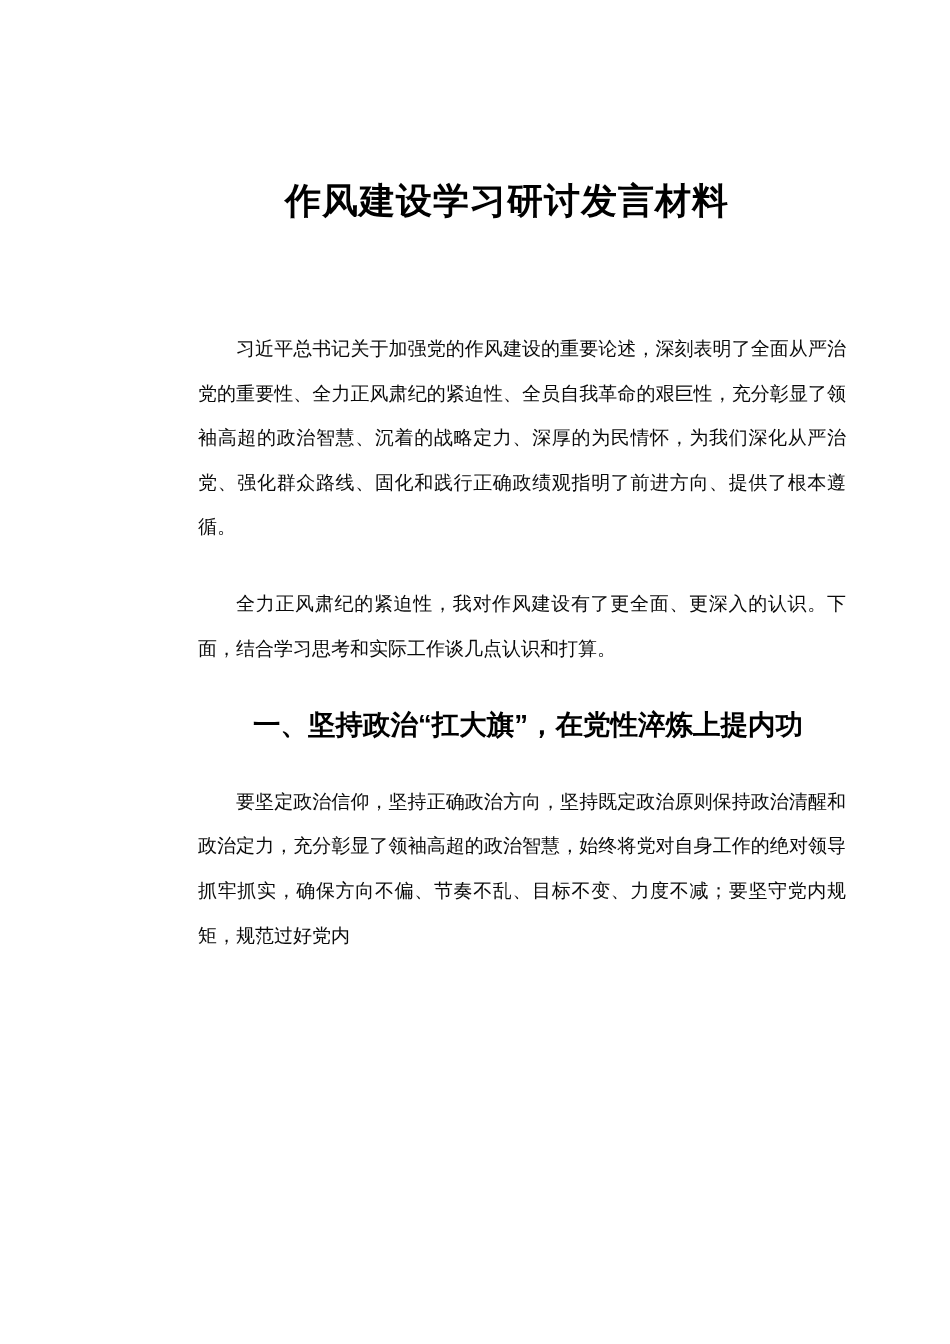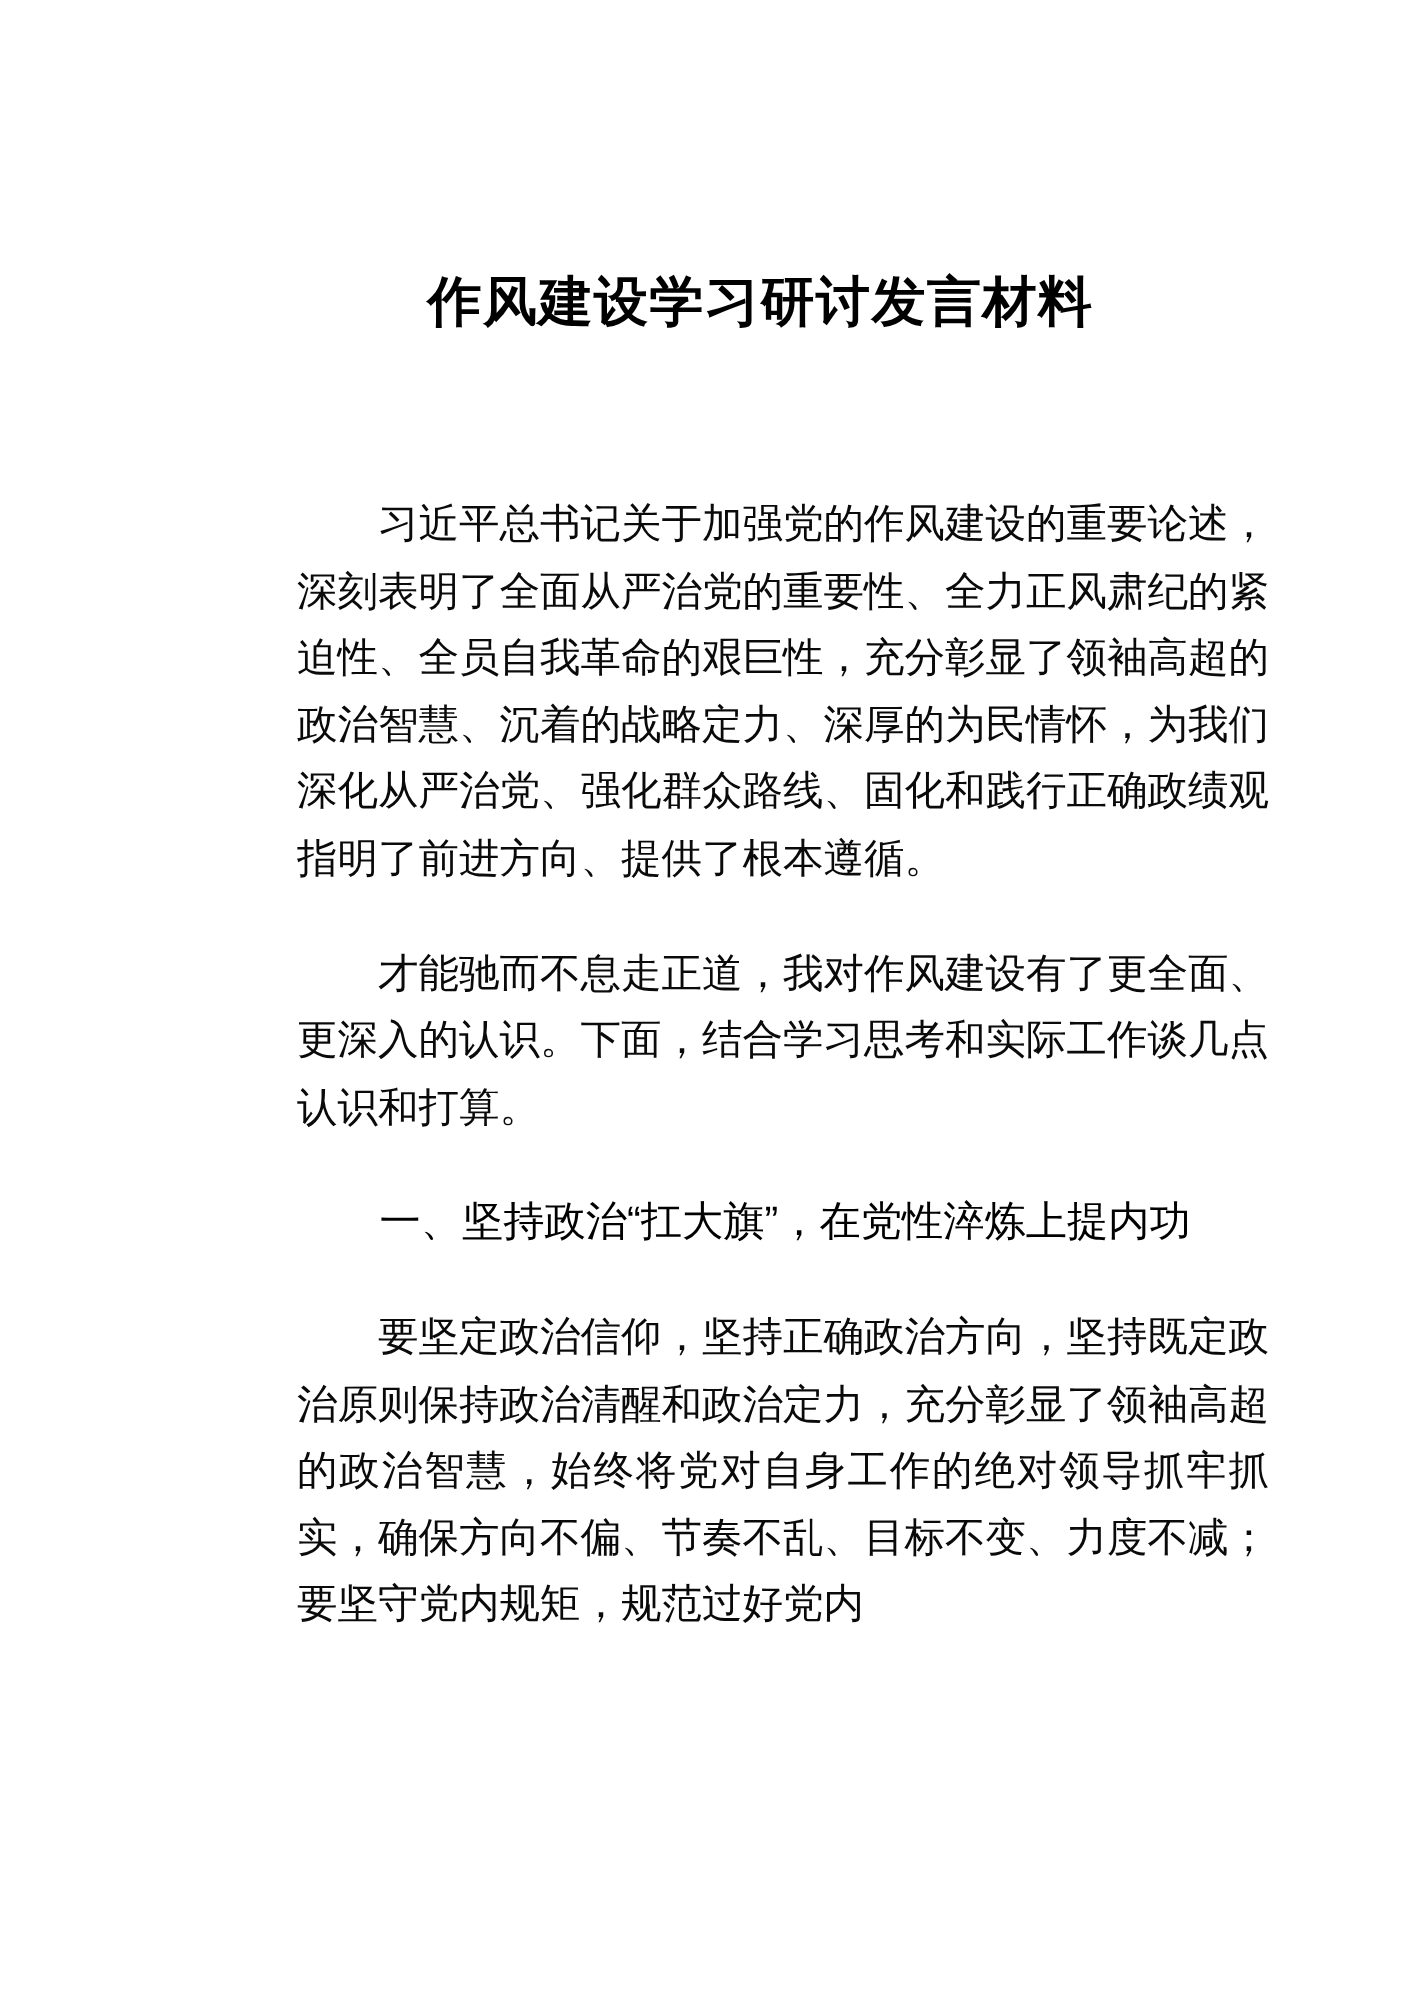--- a/index.html
+++ b/index.html
@@ -29,43 +29,43 @@
     font-family: "Liberation Serif", "DejaVu Serif", serif;
     letter-spacing: 1px;
     color: #000000;
   }
   .doc-body {
     margin-left: 118px;
     margin-top: 51px;
     width: 712px;
   }
   .para {
-    font-size: 27px;
+    font-size: 19px;
     line-height: 44.6px;
     text-align: justify;
     text-justify: inter-ideograph;
     text-indent: 2em;
     font-weight: 400;
     font-family: "Liberation Serif", "DejaVu Serif", serif;
     color: #0a0a0a;
   }
   .heading {
     font-size: 27.5px;
     line-height: 44.6px;
     text-indent: 2em;
-    font-weight: normal;
+    font-weight: bold;
     font-family: "Liberation Sans", "DejaVu Sans", sans-serif;
     color: #000000;
     white-space: nowrap;
   }
 </style>
 </head>
 <body>
 
 <div class="page">
   <h1 class="doc-title">作风建设学习研讨发言材料</h1>
   <div class="doc-body">
       <div class="para">习近平总书记关于加强党的作风建设的重要论述，深刻表明了全面从严治党的重要性、全力正风肃纪的紧迫性、全员自我革命的艰巨性，充分彰显了领袖高超的政治智慧、沉着的战略定力、深厚的为民情怀，为我们深化从严治党、强化群众路线、固化和践行正确政绩观指明了前进方向、提供了根本遵循。</div>
-      <div class="para">才能驰而不息走正道，我对作风建设有了更全面、更深入的认识。下面，结合学习思考和实际工作谈几点认识和打算。</div>
+      <div class="para">全力正风肃纪的紧迫性，我对作风建设有了更全面、更深入的认识。下面，结合学习思考和实际工作谈几点认识和打算。</div>
       <div class="heading">一、坚持政治“扛大旗”，在党性淬炼上提内功</div>
       <div class="para">要坚定政治信仰，坚持正确政治方向，坚持既定政治原则保持政治清醒和政治定力，充分彰显了领袖高超的政治智慧，始终将党对自身工作的绝对领导抓牢抓实，确保方向不偏、节奏不乱、目标不变、力度不减；要坚守党内规矩，规范过好党内</div>
     </div>
 </div>
 
 </body></html>

